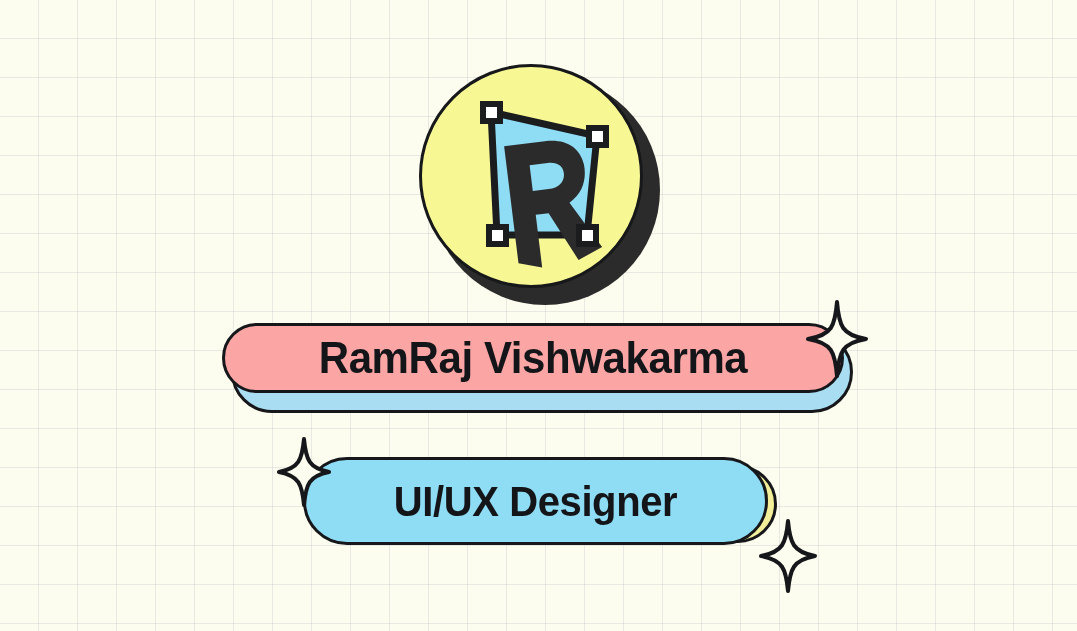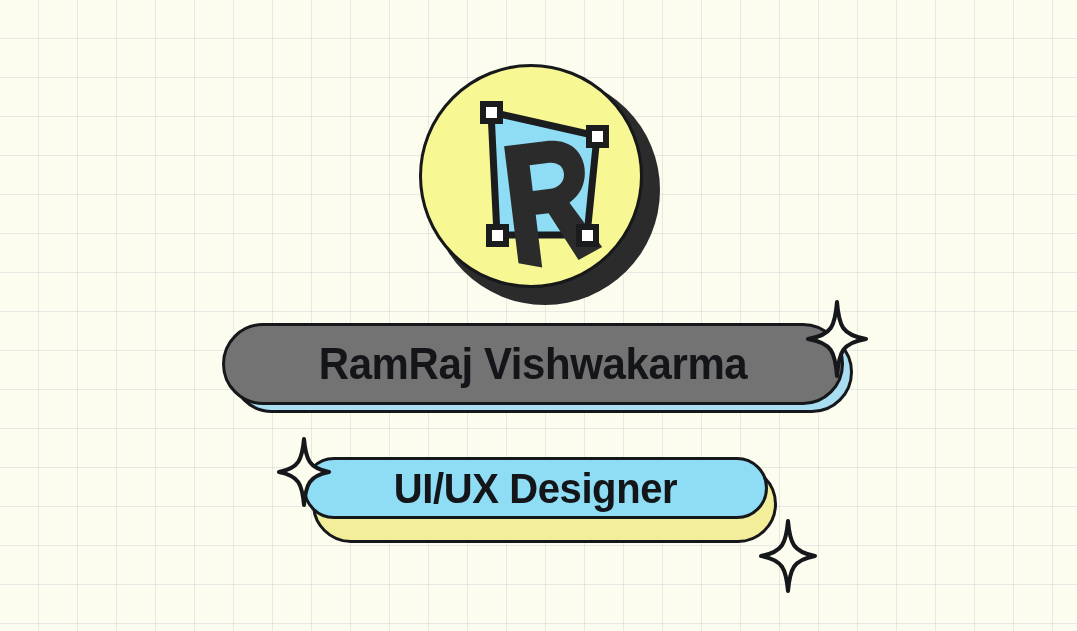--- a/index.html
+++ b/index.html
@@ -101,40 +101,40 @@
     left: 231px;
     top: 331px;
     width: 622px;
     height: 82px;
     background: #A8DDF2;
   }
   #name-pill {
     left: 222px;
     top: 323px;
     width: 622px;
-    height: 82px;
-    background: #737373;
+    height: 70px;
+    background: #fca5a5;
   }
   #name-pill .pill-text {
     font-size: 42px;
   }
 
   
   #role-shadow {
     left: 312px;
     top: 465px;
     width: 465px;
     height: 78px;
     background: #F2EE9A;
   }
   #role-pill {
     left: 303px;
     top: 457px;
     width: 465px;
-    height: 62px;
+    height: 88px;
     background: #8FDCF5;
   }
   #role-pill .pill-text {
     font-size: 40px;
   }
 
   
   .sparkle {
     position: absolute;
   }

